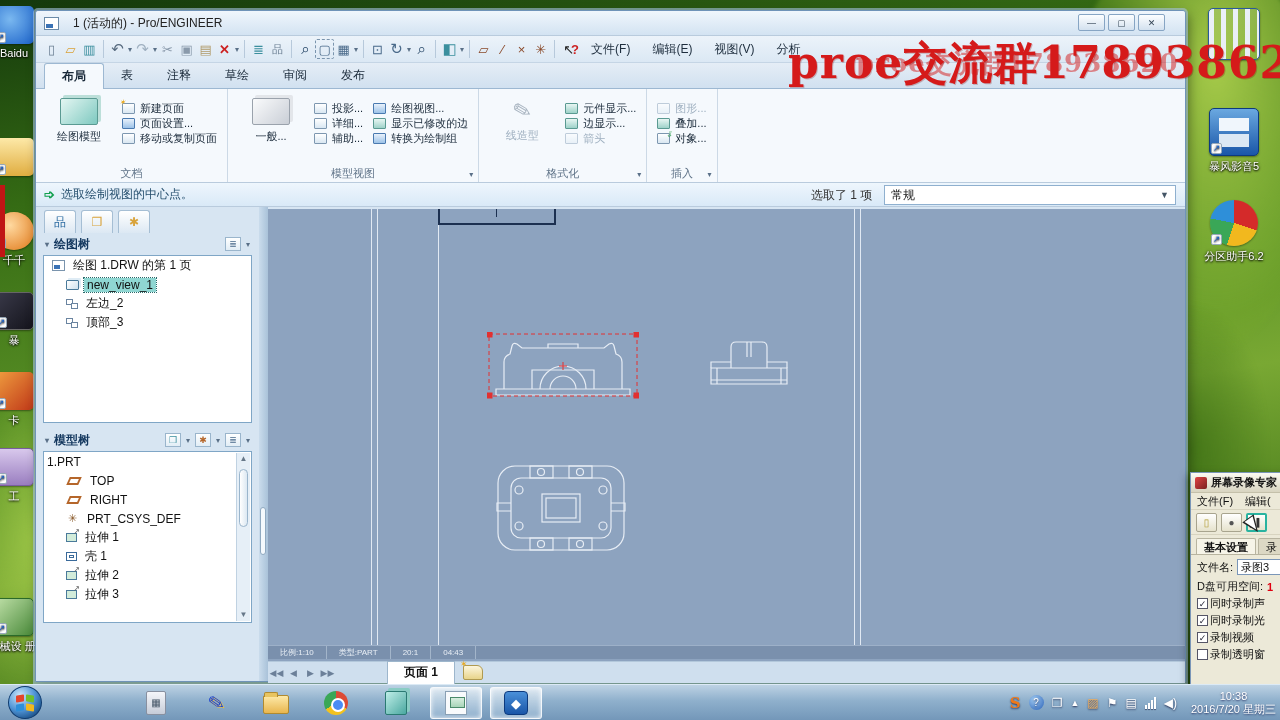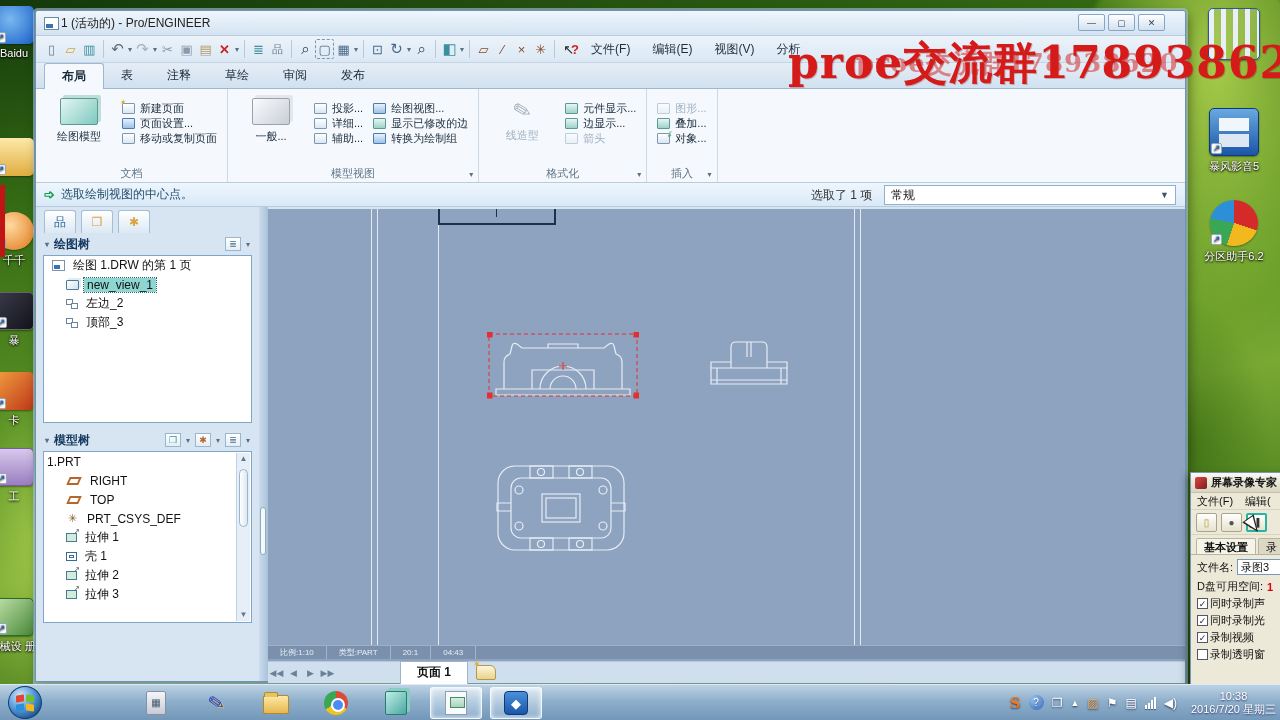--- a/index.html
+++ b/index.html
@@ -15,21 +15,21 @@
   
   .dicon{position:absolute;width:64px;text-align:center;color:#fff;font-size:11px;z-index:5;text-shadow:0 1px 2px #000,0 0 3px rgba(0,0,0,.8)}
   .dicon .img{width:40px;height:38px;margin:0 auto 3px;border-radius:5px;position:relative;box-shadow:0 1px 2px rgba(0,0,0,.4)}
   .dicon .sc{position:absolute;left:1px;bottom:1px;width:11px;height:11px;background:#fff;border:1px solid #9ab;border-radius:2px;color:#1b62c9;font-size:9px;line-height:9px}
   .redstripe{position:absolute;left:0;top:185px;width:5px;height:72px;background:#c01515;z-index:6}
 
   
   .proe{position:absolute;left:35px;top:10px;width:1151px;height:672px;z-index:10;
     background:#dce9f5;border:1px solid #6f93b8;border-radius:3px 3px 0 0;
     box-shadow:0 0 0 2px rgba(165,195,225,.6),3px 5px 12px rgba(0,0,0,.4)}
-  .ptitle{position:absolute;left:0;top:0;right:0;height:25px;display:flex;align-items:center;gap:2px;padding:0 8px;
+  .ptitle{position:absolute;left:0;top:0;right:0;height:25px;display:flex;align-items:center;gap:14px;padding:0 8px;
     background:linear-gradient(#f0f6fc,#d3e3f2);border-bottom:1px solid #b9cbdd;border-radius:3px 3px 0 0;font-size:12px;color:#222}
   .appicon{width:15px;height:13px;background:#fff;border:1px solid #6a8aa8;position:relative}
   .appicon::after{content:"";position:absolute;left:1px;bottom:1px;width:7px;height:4px;background:#3a72b5}
   .winbtns{position:absolute;top:3px;right:20px;display:flex;gap:3px}
   .wb{width:27px;height:17px;border:1px solid #87a5c4;border-radius:2px;background:linear-gradient(#fdfeff,#d3e1ef);
     font-size:9px;color:#345;display:flex;align-items:center;justify-content:center}
 
   .ptools{position:absolute;left:0;top:25px;right:0;height:27px;display:flex;align-items:center;padding:0 6px;
     background:linear-gradient(#ecf3fa,#dbe8f4);border-bottom:1px solid #c5d5e5}
   .tbi{min-width:19px;height:20px;display:flex;align-items:center;justify-content:center;font-size:13px;border-radius:2px}
@@ -110,21 +110,21 @@
   .sheettick{position:absolute;left:228px;top:0;width:1px;height:8px;background:#1c3050}
   .cband{position:absolute;left:0;right:0;top:436px;height:14px;background:#7a90ad;border-top:1px solid #9db0c8;
     display:flex;align-items:center;gap:0;font-size:8px;color:#e8eef5;overflow:hidden}
   .cband span{padding:0 12px;white-space:nowrap}
   .ctick{width:1px;height:100%;background:#a3b5ca;flex:none}
   .dview{position:absolute}
 
   
   .pagebar{position:absolute;left:232px;right:0;top:454px;height:22px;background:linear-gradient(#dcea f5,#cfdfee);background:#cfdfee;border-top:1px solid #b3c8db;display:flex;align-items:center;font-size:11px}
   .navbtn{color:#6c8099;width:17px;text-align:center;font-size:9px}
-  .pgtab{margin-left:64px;background:#fff;border:1px solid #9db6cc;padding:2px 16px 3px;font-weight:bold;font-size:12px;color:#111}
+  .pgtab{margin-left:51px;background:#fff;border:1px solid #9db6cc;padding:2px 16px 3px;font-weight:bold;font-size:12px;color:#111}
   .newsheet{width:20px;height:15px;margin-left:8px;border:1px solid #b09a50;border-radius:2px 6px 2px 2px;background:linear-gradient(#fdf6dd,#e8d48a);position:relative}
   .newsheet::after{content:"✶";position:absolute;left:-4px;top:-7px;color:#e8a81e;font-size:9px}
 
   
   .rec{position:absolute;left:1190px;top:472px;width:150px;height:216px;background:#ece9d8;border:1px solid #7a96b8;
     box-shadow:-3px 3px 8px rgba(0,0,0,.35);z-index:20;font-size:11px;color:#111;overflow:hidden}
   .rec-title{height:20px;background:linear-gradient(#fbfaf2,#d8d4c0);display:flex;align-items:center;gap:4px;padding:0 4px;font-weight:bold;border-bottom:1px solid #c4c0aa}
   .rec-ticon{width:12px;height:12px;border-radius:2px;background:linear-gradient(135deg,#e04444,#7a2020);flex:none}
   .rec-menu{height:17px;display:flex;gap:12px;align-items:center;padding:0 6px;border-bottom:1px solid #d8d4c0}
   .rec-tools{height:25px;display:flex;align-items:center;gap:4px;padding:0 5px;border-bottom:1px solid #d8d4c0}
@@ -469,25 +469,25 @@
             <span class="hicbox">≣</span>
               <span class="caret">▾</span>
           </span>
         </div>
         <div class="treebox" style="height:172px">
           <div class="trow">
               <span class="lbl">1.PRT</span>
             </div>
           <div class="trow ind2">
               <span class="ti-plane"></span>
+              <span class="lbl">TOP</span>
+            </div>
+          <div class="trow ind2">
+              <span class="ti-plane"></span>
               <span class="lbl">RIGHT</span>
-            </div>
-          <div class="trow ind2">
-              <span class="ti-plane"></span>
-              <span class="lbl">TOP</span>
             </div>
           <div class="trow ind2">
               <span class="ti-csys">✳</span>
               <span class="lbl">PRT_CSYS_DEF</span>
             </div>
           <div class="trow ind2">
               <span class="ti-extrude"></span>
               <span class="lbl">拉伸 1</span>
             </div>
           <div class="trow ind2">

